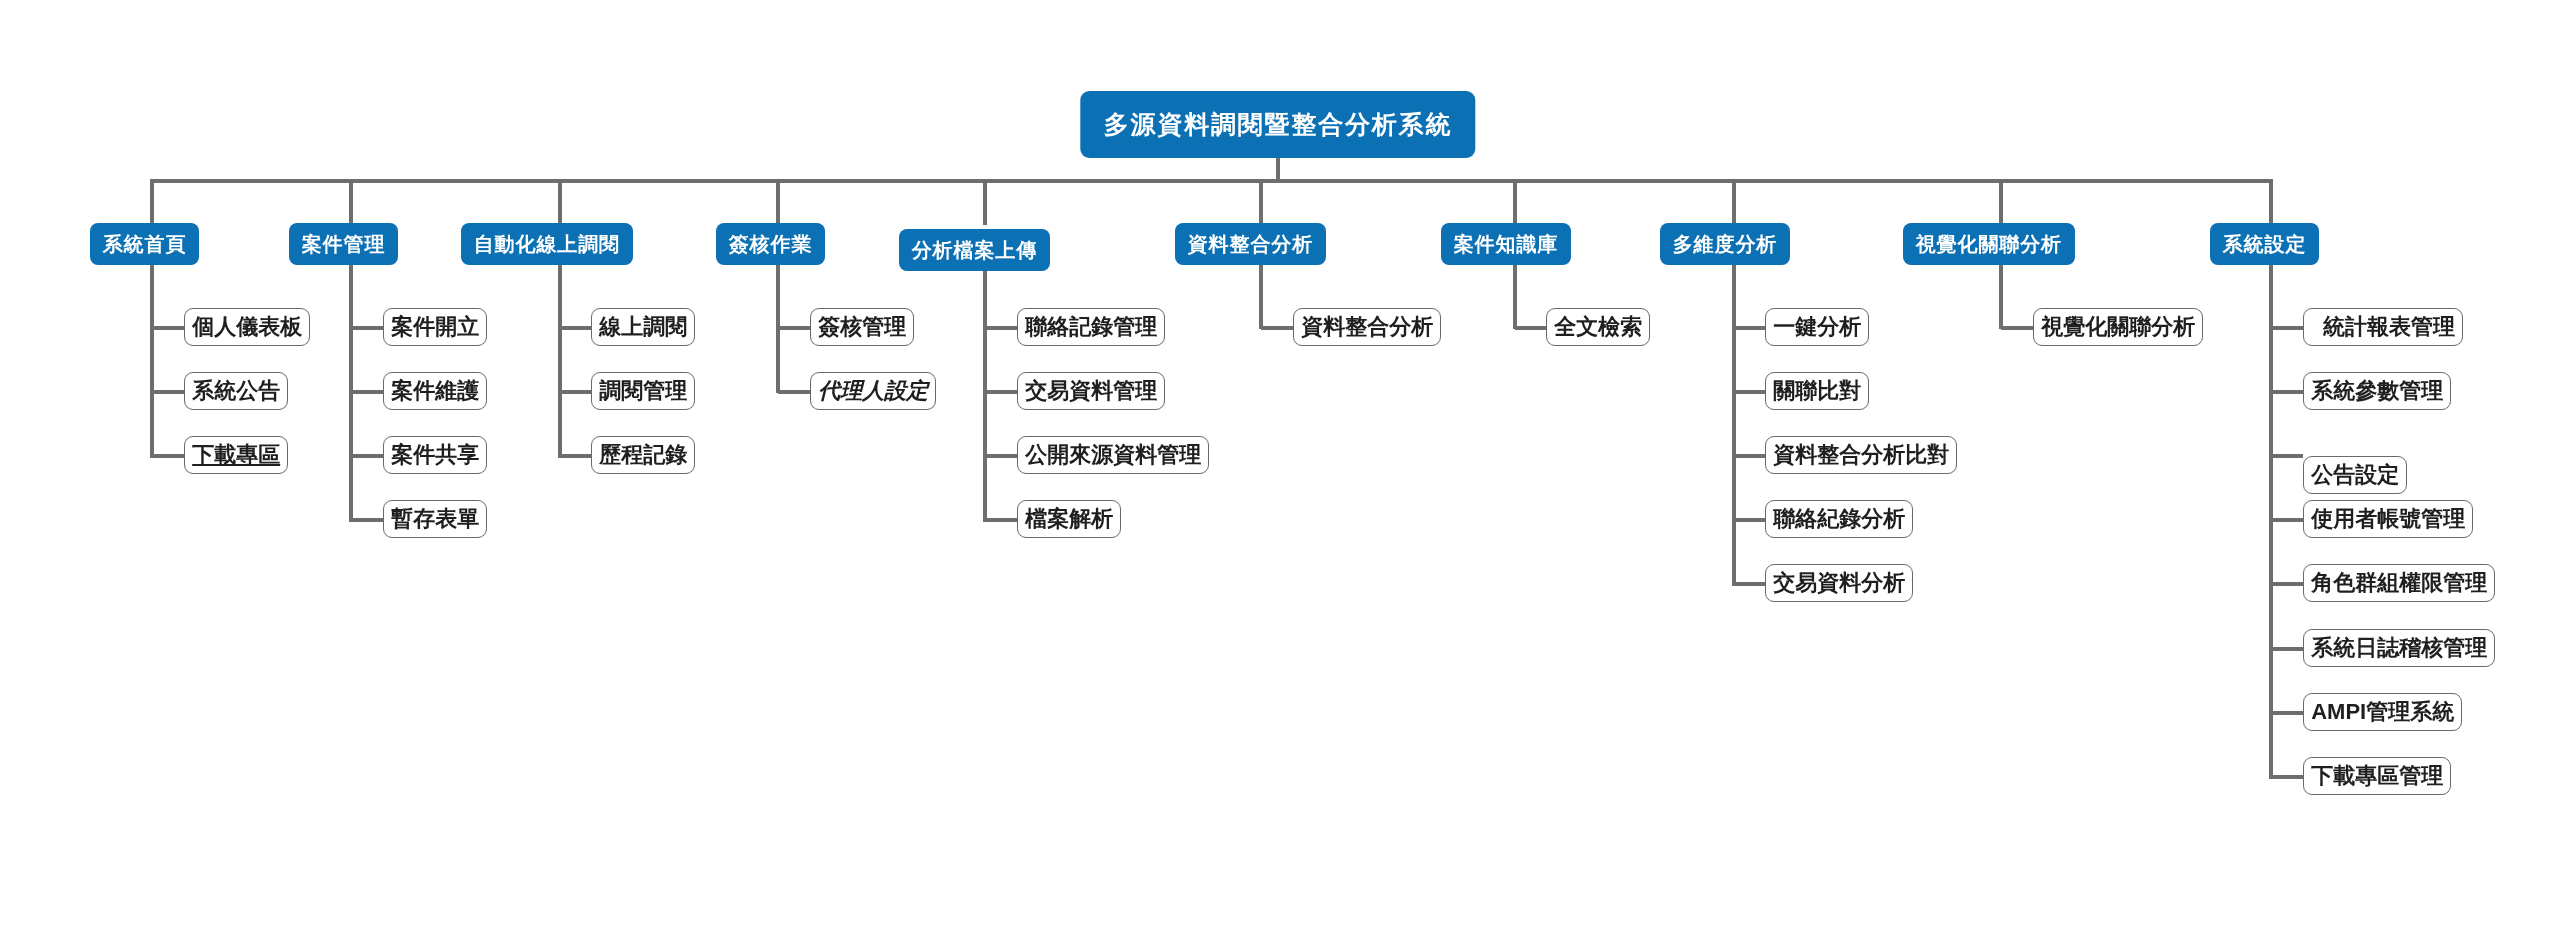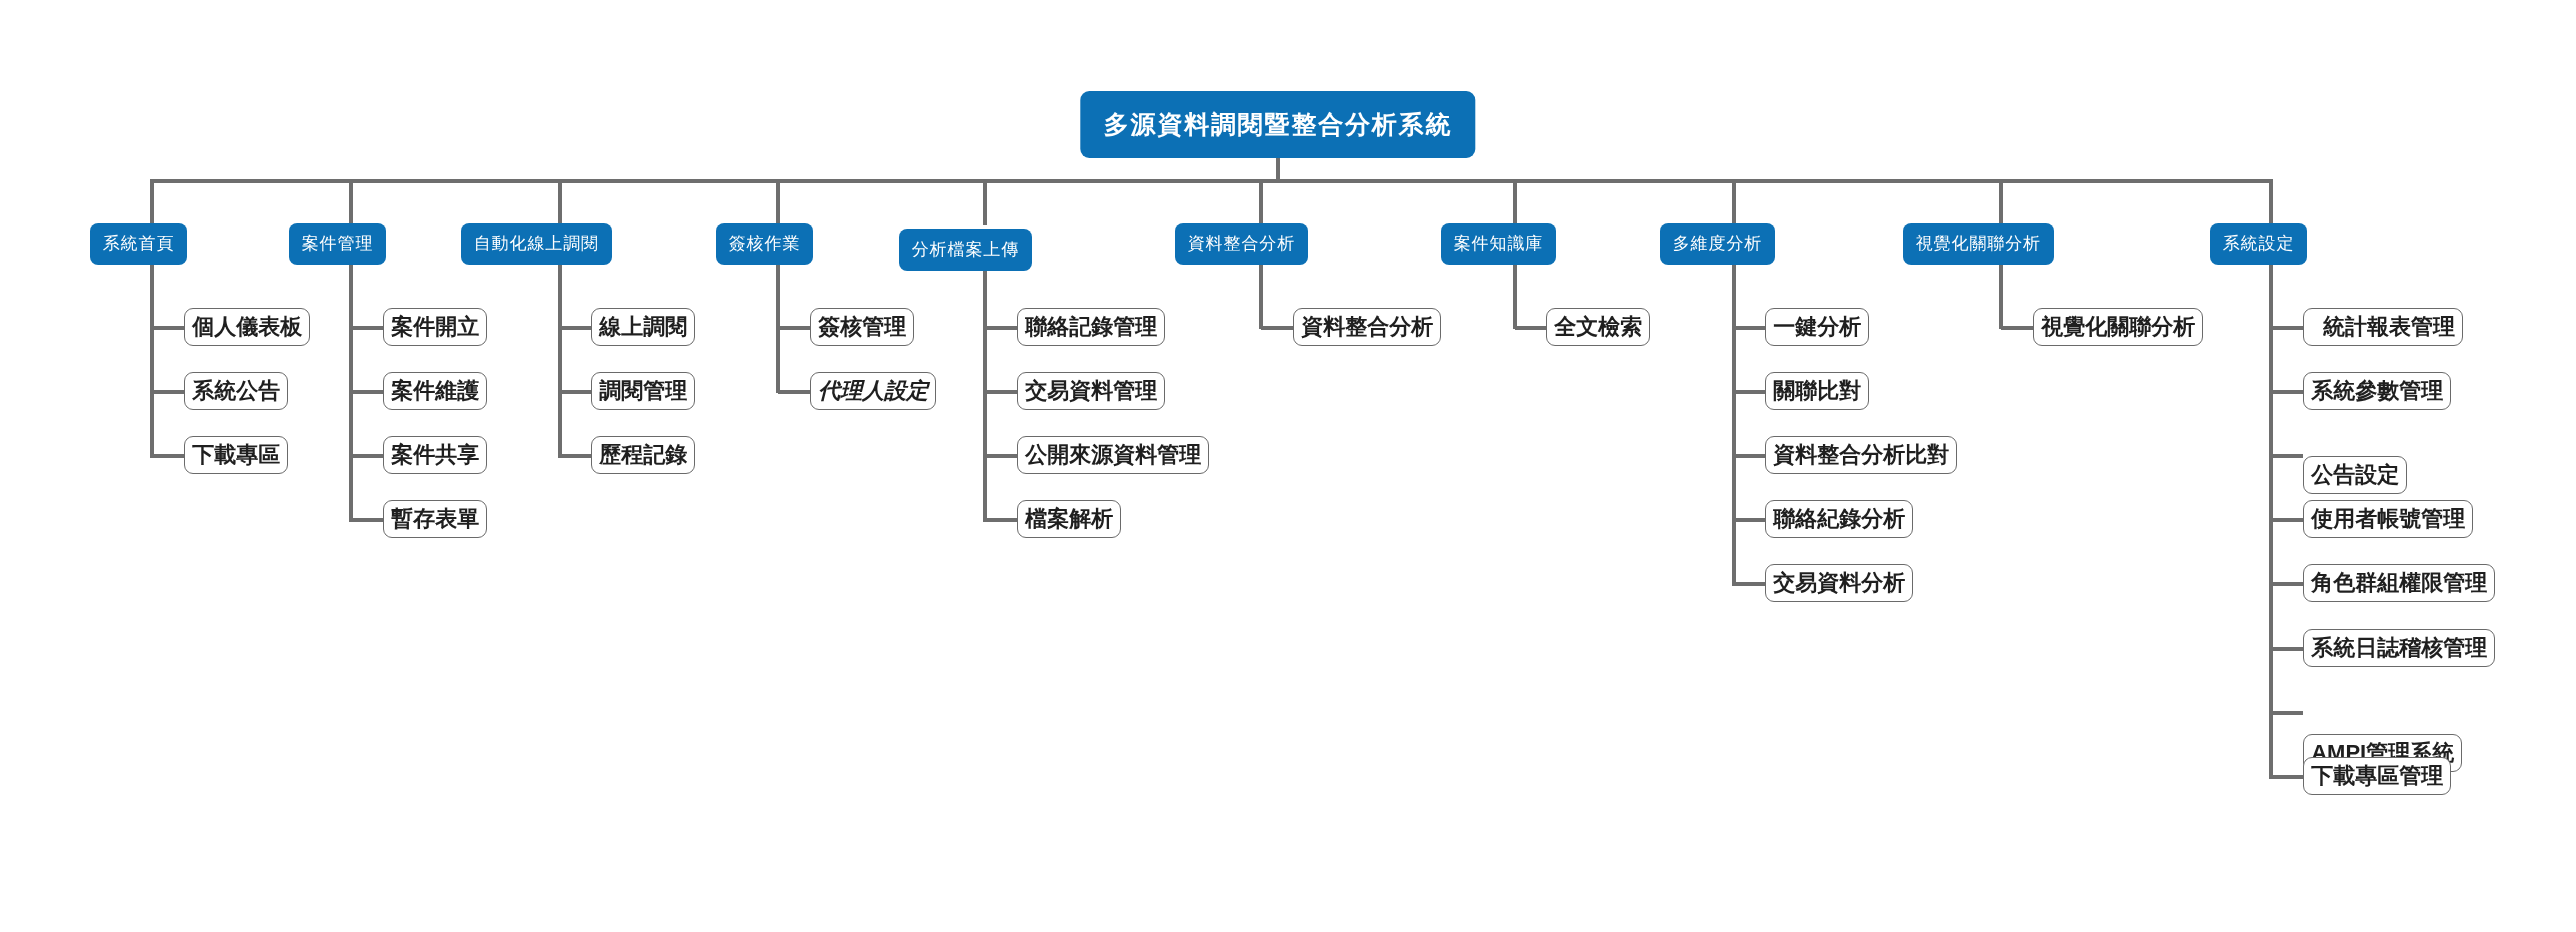--- a/index.html
+++ b/index.html
@@ -21,21 +21,21 @@
     height:67px; line-height:67px;
     padding:0 23.5px;
     border-radius:9px;
     white-space:nowrap;
     z-index:2;
   }
   .branch-box {
     position:absolute;
     background:var(--blue,#0c70b5);
     color:var(--node-text,#fff);
-    font-size:17px; font-weight:normal; letter-spacing:0.9px;
+    font-size:20px; font-weight:bold; letter-spacing:0.9px;
     height:42px; line-height:42px;
     padding:0 12.7px;
     border-radius:8.1px;
     white-space:nowrap;
     z-index:2;
   }
   .child-box {
     position:absolute;
     background:#ffffff;
     color:var(--leaf-text,#1f1f1f);
@@ -64,21 +64,21 @@
       <div class="branch-box" style="left: 461px; top: 223px;">自動化線上調閱</div>
       <div class="branch-box" style="left: 716px; top: 223px;">簽核作業</div>
       <div class="branch-box" style="left: 899px; top: 229px;">分析檔案上傳</div>
       <div class="branch-box" style="left: 1175px; top: 223px;">資料整合分析</div>
       <div class="branch-box" style="left: 1441px; top: 223px;">案件知識庫</div>
       <div class="branch-box" style="left: 1660px; top: 223px;">多維度分析</div>
       <div class="branch-box" style="left: 1903px; top: 223px;">視覺化關聯分析</div>
       <div class="branch-box" style="left: 2210px; top: 223px;">系統設定</div>
       <div class="child-box" style="left: 184px; top: 308px;">個人儀表板</div>
       <div class="child-box" style="left: 184px; top: 372px;">系統公告</div>
-      <div class="child-box" style="left: 184px; top: 436px;">下載專區</div>
+      <div class="child-box" style="left: 184px; top: 436px; text-decoration: underline;">下載專區</div>
       <div class="child-box" style="left: 383px; top: 308px;">案件開立</div>
       <div class="child-box" style="left: 383px; top: 372px;">案件維護</div>
       <div class="child-box" style="left: 383px; top: 436px;">案件共享</div>
       <div class="child-box" style="left: 383px; top: 500px;">暫存表單</div>
       <div class="child-box" style="left: 591px; top: 308px;">線上調閱</div>
       <div class="child-box" style="left: 591px; top: 372px;">調閱管理</div>
       <div class="child-box" style="left: 591px; top: 436px;">歷程記錄</div>
       <div class="child-box" style="left: 810px; top: 308px;">簽核管理</div>
       <div class="child-box" style="left: 810px; top: 372px; font-style: italic;">代理人設定</div>
       <div class="child-box" style="left: 1017px; top: 308px;">聯絡記錄管理</div>
@@ -92,21 +92,21 @@
       <div class="child-box" style="left: 1765px; top: 436px;">資料整合分析比對</div>
       <div class="child-box" style="left: 1765px; top: 500px;">聯絡紀錄分析</div>
       <div class="child-box" style="left: 1765px; top: 564px;">交易資料分析</div>
       <div class="child-box" style="left: 2033px; top: 308px;">視覺化關聯分析</div>
       <div class="child-box" style="left: 2303px; top: 308px; padding-left: 19px;">統計報表管理</div>
       <div class="child-box" style="left: 2303px; top: 372px;">系統參數管理</div>
       <div class="child-box" style="left: 2303px; top: 456px;">公告設定</div>
       <div class="child-box" style="left: 2303px; top: 500px;">使用者帳號管理</div>
       <div class="child-box" style="left: 2303px; top: 564px;">角色群組權限管理</div>
       <div class="child-box" style="left: 2303px; top: 629px;">系統日誌稽核管理</div>
-      <div class="child-box" style="left: 2303px; top: 693px; margin-top: 41px;">AMPI管理系統</div>
+      <div class="child-box" style="left: 2303px; top: 693px;">AMPI管理系統</div>
       <div class="child-box" style="left: 2303px; top: 757px; text-align: right;">下載專區管理</div>
     </div>
   <div id="connectors">
       <div class="line" style="left: 150px; top: 179px; width: 2123px; height: 3.6px;"></div>
       <div class="line" style="left: 1276px; top: 156px; width: 3.6px; height: 26px;"></div>
       <div class="line" style="left: 150px; top: 179px; width: 3.6px; height: 46px;"></div>
       <div class="line" style="left: 150px; top: 265px; width: 3.6px; height: 193px;"></div>
       <div class="line" style="left: 152px; top: 326px; width: 32px; height: 3.6px;"></div>
       <div class="line" style="left: 152px; top: 390px; width: 32px; height: 3.6px;"></div>
       <div class="line" style="left: 152px; top: 454px; width: 32px; height: 3.6px;"></div>

